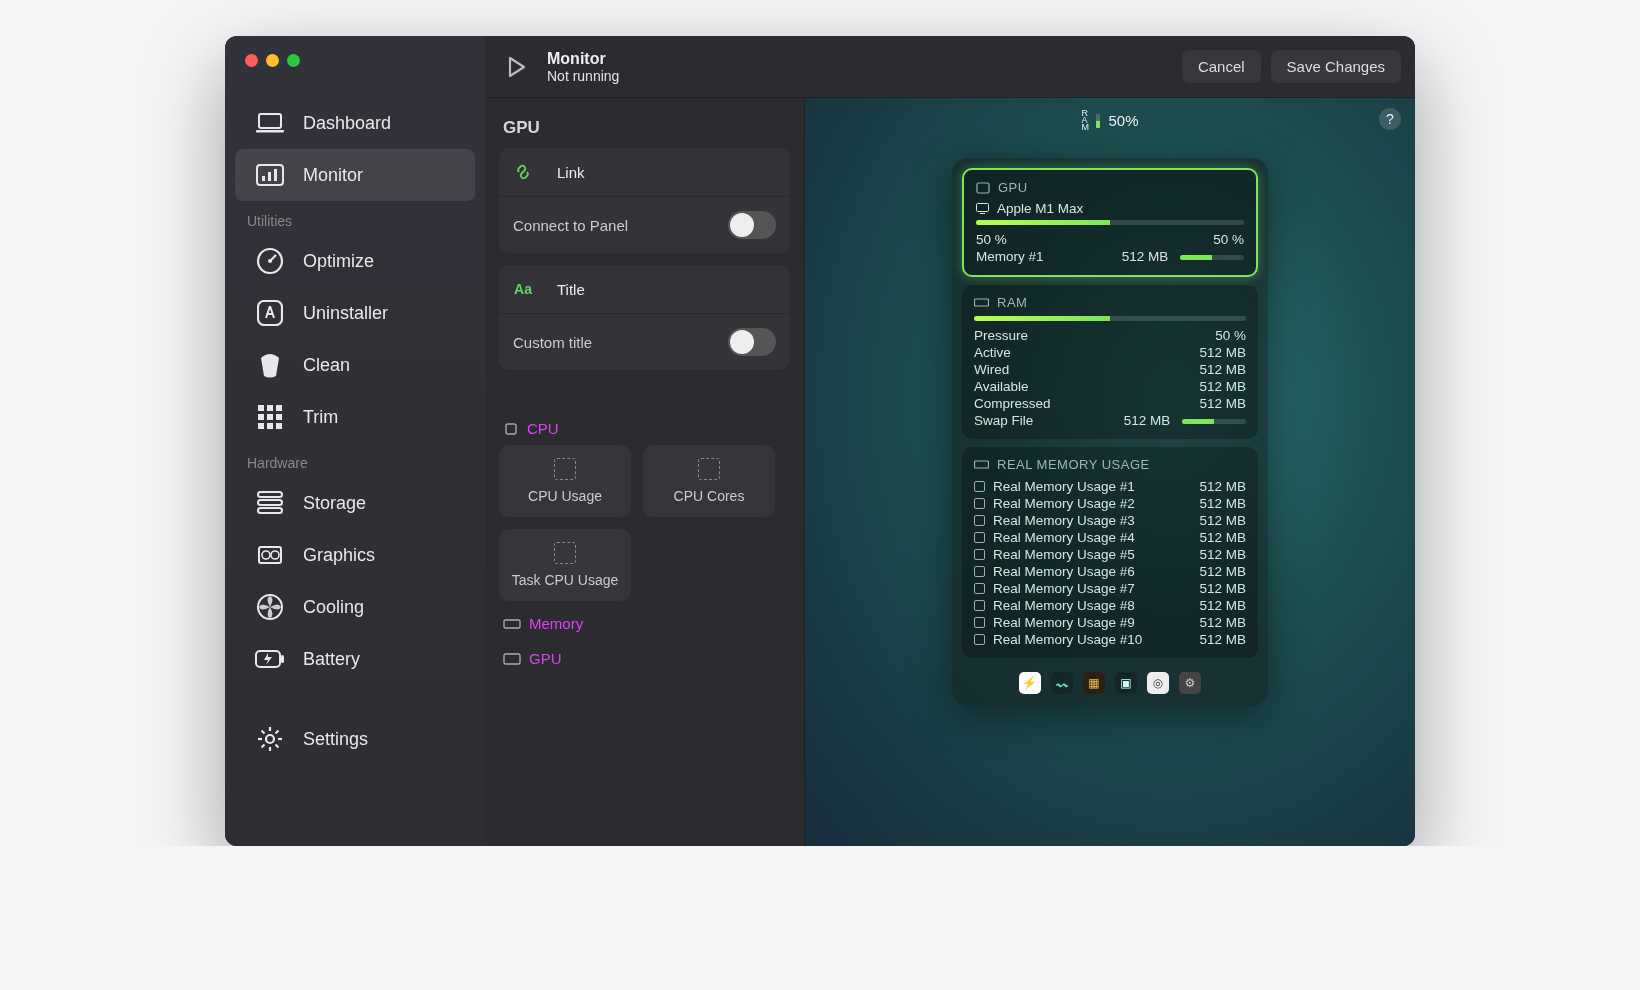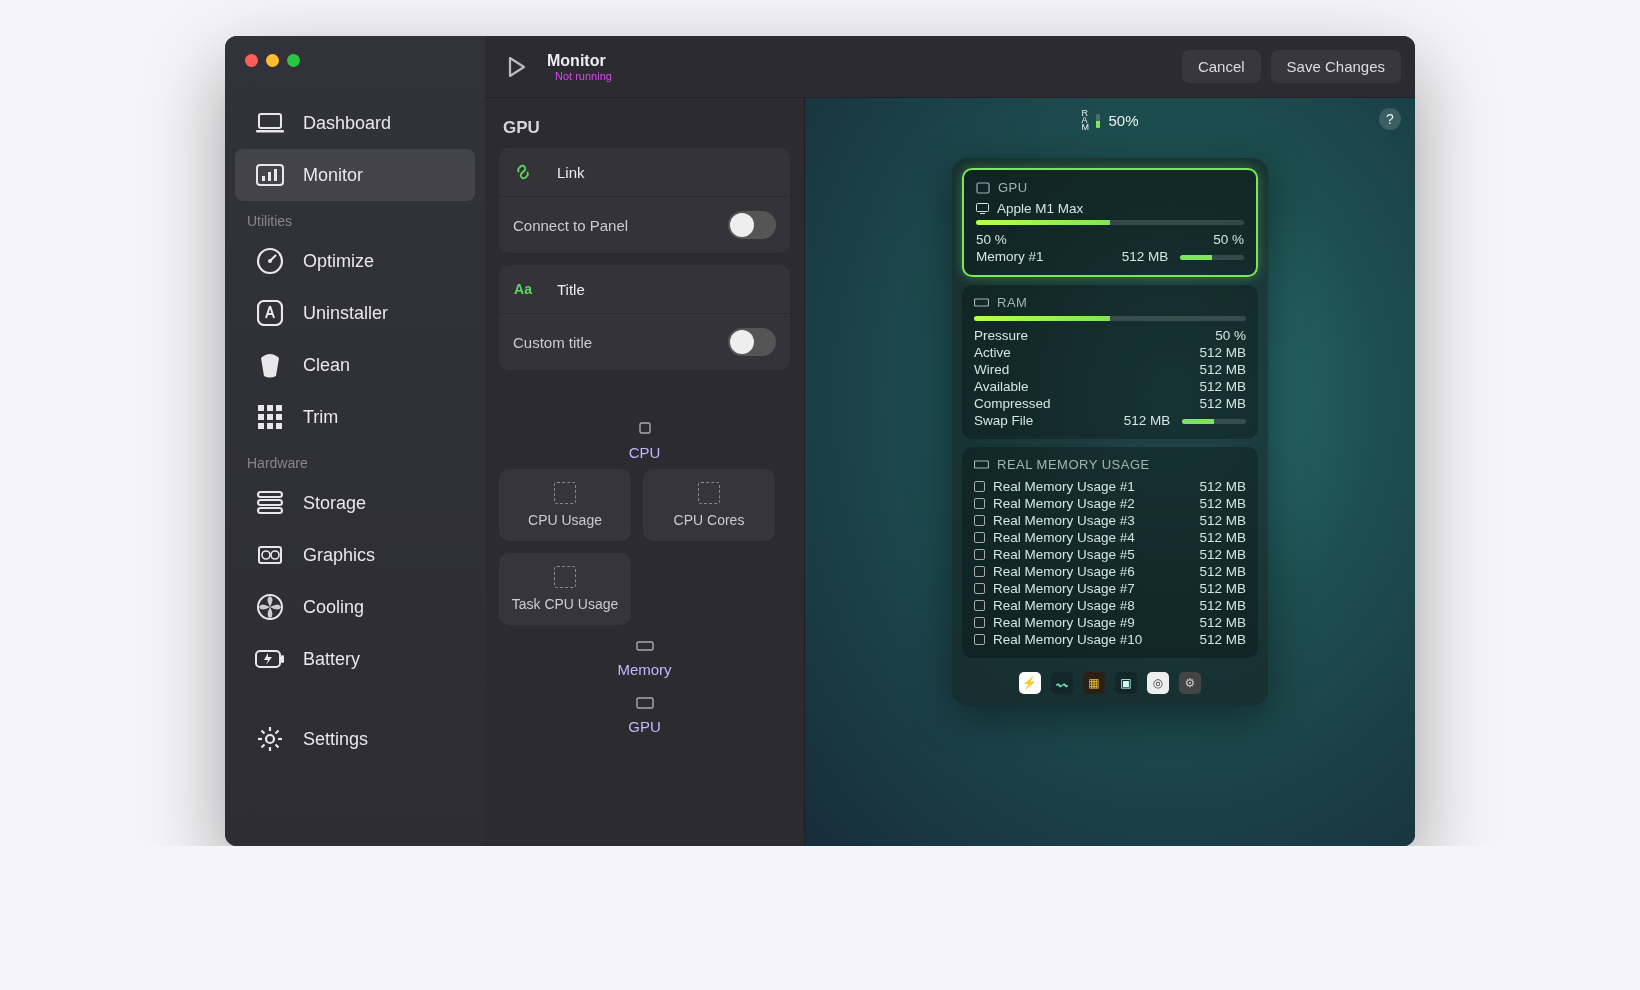--- a/index.html
+++ b/index.html
@@ -82,21 +82,21 @@
     padding: 0 14px;
     border-bottom: 1px solid rgba(0,0,0,0.2);
   }
   .play-btn {
     width: 36px; height: 36px;
     display:flex; align-items:center; justify-content:center;
     color:#bbb;
   }
   .title-block { margin-left: 12px; flex:1; }
   .title-main { color:#eee; font-weight:600; font-size:16px;}
-  .title-sub { color:#d946ef; font-size:11px;margin-left:8px; }
+  .title-sub { color:#e5e5e5; font-size:14px; }
   .top-actions { display:flex; gap:10px; }
   .btn {
     background: rgba(255,255,255,0.06);
     color:#ddd;
     border:none;
     padding: 8px 16px;
     border-radius:7px;
     font-size:15px;
   }
 
@@ -142,23 +142,22 @@
   .toggle::after {
     content:""; position:absolute; top:2px; left:2px;
     width:24px; height:24px; border-radius:50%;
     background:#eee;
   }
   .toggle.on { background:#4cd964; }
   .toggle.on::after { left:auto; right:2px; }
 
   .widget-cat-label {
     display:flex; align-items:center; gap:8px;
-    color:#c4b5fd; font-size:15px;
+    color:#d946ef; font-size:15px;
     padding: 10px 18px 8px;
-    flex-direction: column;
   }
   .widget-grid {
     display:flex; gap:12px; flex-wrap:wrap;
     padding: 0 14px 4px;
   }
   .widget-tile {
     width: 132px; height: 72px;
     background: rgba(255,255,255,0.05);
     border-radius:10px;
     display:flex; flex-direction:column;

